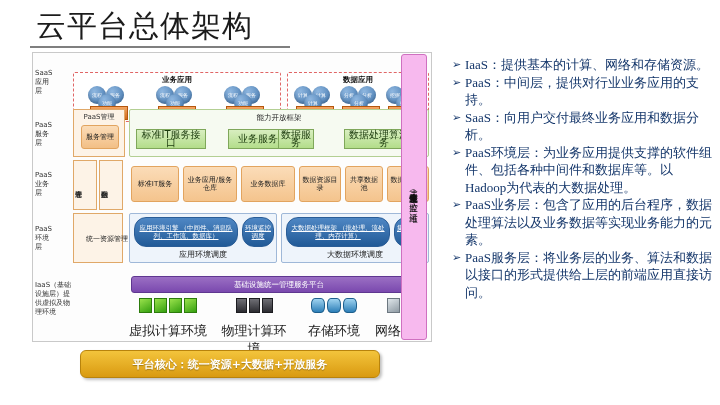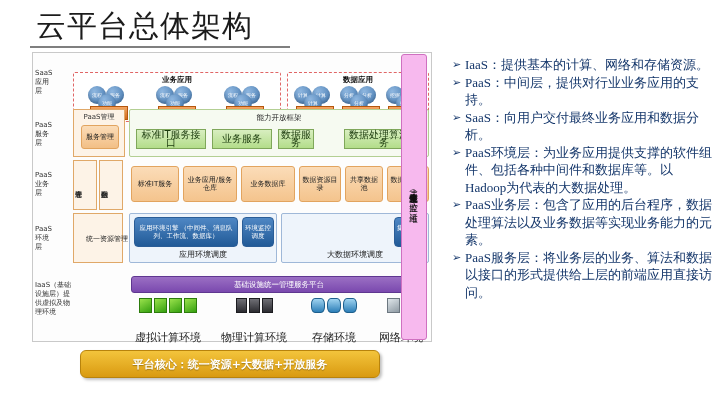--- a/index.html
+++ b/index.html
@@ -112,38 +112,39 @@
 
   
   #paas-env-band { top: 160px; left: 40px; width: 356px; height: 58px; }
   .blueframe {
     position: absolute; border: 1px solid #9fb8d8; background: #eef4fb;
     border-radius: 2px;
   }
   .bluebox {
     position: absolute; border: 1px solid #2a5d97;
     background: linear-gradient(180deg,#4f87c4,#215a97);
-    border-radius: 4px; color: #fff; font-size: 6.5px; text-align: center;
+    border-radius: 12px; color: #fff; font-size: 6.5px; text-align: center;
     display: flex; align-items: center; justify-content: center; line-height: 8px;
     padding: 1px;
+    text-decoration: underline;
   }
   .bluefoot {
     position: absolute; font-size: 8px; color: #1b1b1b; text-align: center;
   }
 
   
   #iaas-band { top: 221px; left: 40px; width: 356px; height: 64px; }
   .purplebar {
     position: absolute; left: 58px; top: 2px; width: 296px; height: 17px;
     background: linear-gradient(180deg,#9b6fc4,#7a49ae);
     border: 1px solid #5f3790; border-radius: 3px;
     color: #fff; font-size: 7.5px; text-align: center; line-height: 16px;
   }
   .infragrp { position: absolute; top: 24px; text-align: center; }
-  .infragrp .caption { font-size: 11px; color: #222; margin-top: 13px; }
+  .infragrp .caption { font-size: 13px; color: #222; margin-top: 5px; }
   .cube {
     display: inline-block; width: 13px; height: 15px; margin: 0 1px;
     background: linear-gradient(150deg,#9ae24c,#35a010);
     border: 1px solid #2c7c0c;
   }
   .rack {
     display: inline-block; width: 11px; height: 15px; margin: 0 1px;
     background: linear-gradient(180deg,#6f6f75,#2c2c31);
     border: 1px solid #1c1c20;
   }
@@ -267,21 +268,21 @@
     <div class="rowlabel" style="top:68px;">PaaS<br>服务<br>层</div>
     <div class="band" id="paas-svc-band">
       <div class="leftcell" style="left:0; width:52px;">
         <div class="hdr">PaaS管理</div>
         <div class="pillbtn-orange" style="left:7px; top:15px; width:38px; height:24px;">服务管理</div>
       </div>
 
       <div class="greenframe" style="left:56px; top:0; width:300px; height:48px;">
         <div class="secthead" style="left:0; top:3px; width:100%;">能力开放框架</div>
         <div class="greenpill" style="left:6px;  top:19px; width:70px; height:20px;">标准IT服务接口</div>
-        <div class="greenpill" style="left:82px; top:19px; width:60px; height:20px;">业务服务</div>
+        <div class="greenpill" style="left:98px; top:19px; width:60px; height:20px;">业务服务</div>
         <div class="greenpill" style="left:148px;top:19px; width:36px; height:20px;text-align:center;">数据服务</div>
         <div class="greenpill" style="left:214px;top:19px; width:80px; height:20px;">数据处理算法服务</div>
       </div>
     </div>
 
     <div class="rowlabel" style="top:118px;">PaaS<br>业务<br>层</div>
     <div class="band" id="paas-biz-band">
       <div class="leftcell" style="left:0; width:24px;">
         <div class="vlabel">仓库管理</div>
       </div>
@@ -304,20 +305,22 @@
       </div>
 
       <div class="blueframe" style="left:56px; top:0; width:148px; height:50px;">
         <div class="bluebox" style="left:4px; top:3px; width:104px; height:30px;">应用环境引擎
 （中间件、消息队列、工作流、数据库）</div>
         <div class="bluebox" style="left:112px; top:3px; width:32px; height:30px;">环境监控调度</div>
         <div class="bluefoot" style="left:0; top:35px; width:100%;">应用环境调度</div>
       </div>
 
       <div class="blueframe" style="left:208px; top:0; width:148px; height:50px;">
+        <div class="bluebox" style="left:4px; top:3px; width:104px; height:30px;">大数据处理框架
+（批处理、流处理、内存计算）</div>
         <div class="bluebox" style="left:112px; top:3px; width:32px; height:30px;">集群监控调度</div>
         <div class="bluefoot" style="left:0; top:35px; width:100%;">大数据环境调度</div>
       </div>
     </div>
 
     <div class="rowlabel" style="top:228px; width:38px;">IaaS（基础设施层）提供虚拟及物理环境</div>
     <div class="band" id="iaas-band">
       <div class="purplebar">基础设施统一管理服务平台</div>
 
       <div class="infragrp" style="left:56px; width:78px;">

